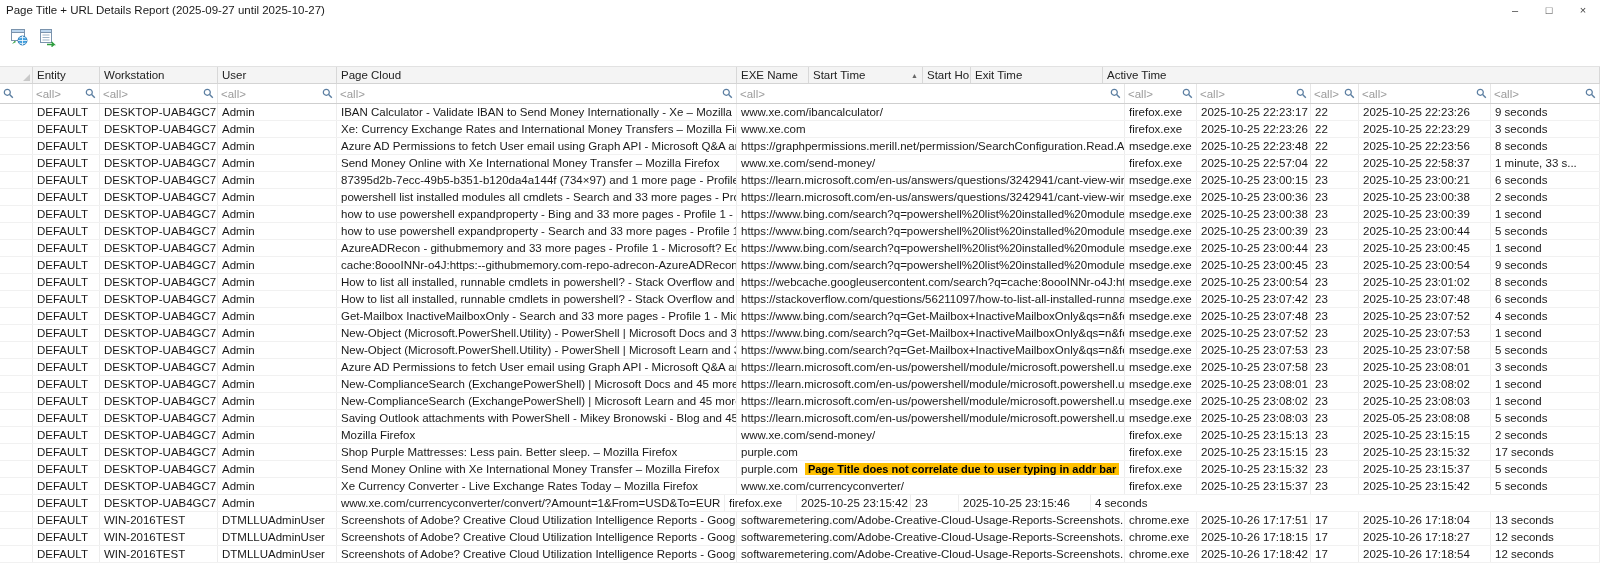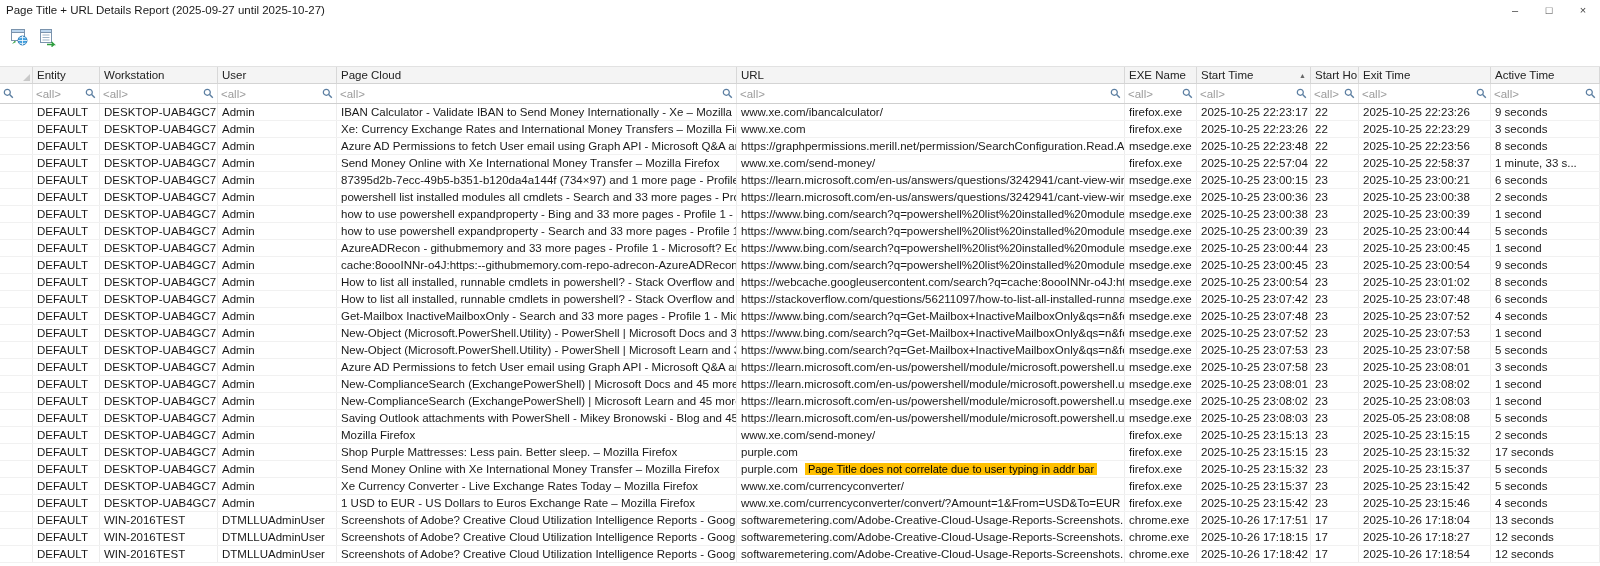--- a/index.html
+++ b/index.html
@@ -29,21 +29,21 @@
   .corner::after { content:""; position:absolute; right:2px; bottom:2px;
         border-left:7px solid transparent; border-bottom:7px solid #c9c9c9; }
   .frow { display:flex; height:20px; border-bottom:1px solid #cfcfcf; background:#ffffff; }
   .fc { display:flex; align-items:center; justify-content:space-between; padding:0 3px;
         border-right:1px solid #e6e6e6; overflow:hidden; }
   .fval { color:#9b9b9b; white-space:nowrap; overflow:hidden; }
   .mag { display:flex; align-items:center; flex:0 0 auto; }
   .row { display:flex; height:17px; border-bottom:1px solid #f1f1f1; background:#fff; }
   .cell { padding:0 4px; border-right:1px solid #ededed; white-space:nowrap; overflow:hidden;
           display:flex; align-items:center; }
-  .note { font-weight:normal; color:#000; padding:0 3px; margin-left:7px; font-size:11px; white-space:nowrap; }
+  .note { font-weight:bold; color:#000; padding:0 3px; margin-left:7px; font-size:11px; white-space:nowrap; }
   
   .c0 { width:33px; flex:0 0 33px; }
   .c1 { width:67px; flex:0 0 67px; }
   .c2 { width:118px; flex:0 0 118px; }
   .c3 { width:119px; flex:0 0 119px; }
   .c4 { width:400px; flex:0 0 400px; }
   .c5 { width:388px; flex:0 0 388px; }
   .c6 { width:72px; flex:0 0 72px; }
   .c7 { width:114px; flex:0 0 114px; }
   .c8 { width:48px; flex:0 0 48px; }
@@ -99,23 +99,20 @@
       </div>
       <div class="hc c2">
         <span>Workstation</span>
       </div>
       <div class="hc c3">
         <span>User</span>
       </div>
       <div class="hc c4">
         <span>Page Cloud</span>
       </div>
-      <div class="hc c5">
-        <span>URL</span>
-      </div>
       <div class="hc c6">
         <span>EXE Name</span>
       </div>
       <div class="hc c7">
         <span>Start Time</span>
         <span class="sort">▲</span>
       </div>
       <div class="hc c8">
         <span>Start Hour</span>
       </div>
@@ -572,21 +569,20 @@
         <div class="cell c7">2025-10-25 23:15:37</div>
         <div class="cell c8">23</div>
         <div class="cell c9">2025-10-25 23:15:42</div>
         <div class="cell c10">5 seconds</div>
       </div>
       <div class="row">
         <div class="cell c0"></div>
         <div class="cell c1">DEFAULT</div>
         <div class="cell c2">DESKTOP-UAB4GC7</div>
         <div class="cell c3">Admin</div>
-        <div class="cell c4">1 USD to EUR - US Dollars to Euros Exchange Rate – Mozilla Firefox</div>
         <div class="cell c5">
           <span>www.xe.com/currencyconverter/convert/?Amount=1&amp;From=USD&amp;To=EUR</span>
         </div>
         <div class="cell c6">firefox.exe</div>
         <div class="cell c7">2025-10-25 23:15:42</div>
         <div class="cell c8">23</div>
         <div class="cell c9">2025-10-25 23:15:46</div>
         <div class="cell c10">4 seconds</div>
       </div>
       <div class="row">

